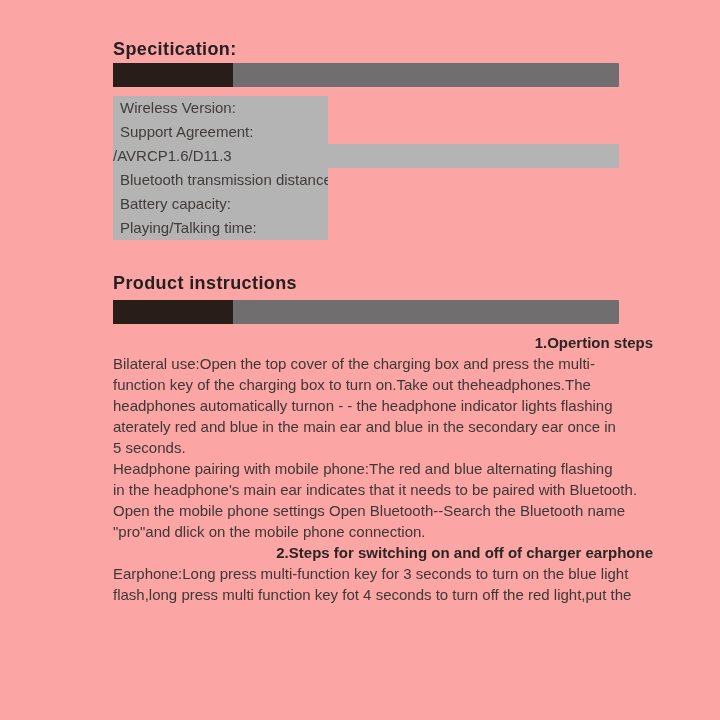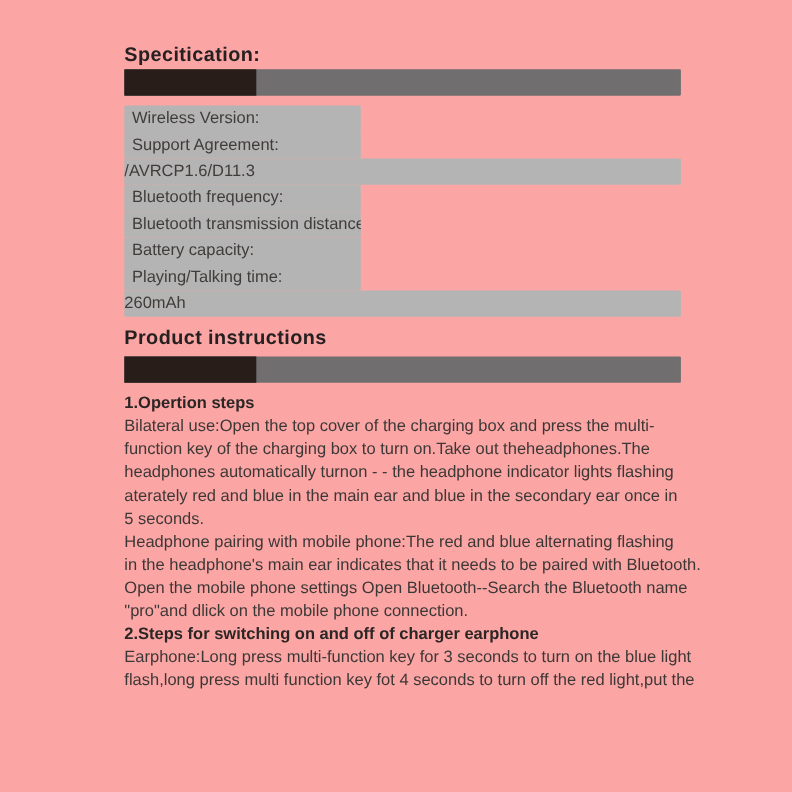--- a/index.html
+++ b/index.html
@@ -75,20 +75,21 @@
     line-height: 21px;
     color: #3c3836;
   }
   .instructions p {
     margin: 0;
     white-space: pre-line;
   }
   .instructions p.bold {
     font-weight: bold;
     color: #2b2624;
+    text-align: right;
   }
 </style>
 </head>
 <body>
 
 <div class="page">
   <div class="content">
 
     <h1 class="heading">Specitication:</h1>
 
@@ -102,36 +103,31 @@
           <div class="cell value">V5.0+EDR</div>
         </div>
         <div class="spec-row">
           <div class="cell label">Support Agreement:</div>
         </div>
         <div class="spec-row">
           <div class="cell label"></div>
           <div class="cell value">/AVRCP1.6/D11.3</div>
         </div>
         <div class="spec-row">
-          <div class="cell label">Bluetooth frequency:</div>
-          <div class="cell value">2.4GHz</div>
-        </div>
-        <div class="spec-row">
           <div class="cell label">Bluetooth transmission distance:</div>
           <div class="cell value">6-15m</div>
         </div>
         <div class="spec-row">
           <div class="cell label">Battery capacity:</div>
         </div>
         <div class="spec-row">
           <div class="cell label">Playing/Talking time:</div>
           <div class="cell value">2-2.5hours</div>
         </div>
         <div class="spec-row">
-          <div class="cell value">260mAh</div>
         </div>
       </div>
 
     <h1 class="heading heading2">Product instructions</h1>
 
     <div class="divider-bar bar2">
       <div class="dark-seg"></div>
     </div>
 
     <div class="instructions">

